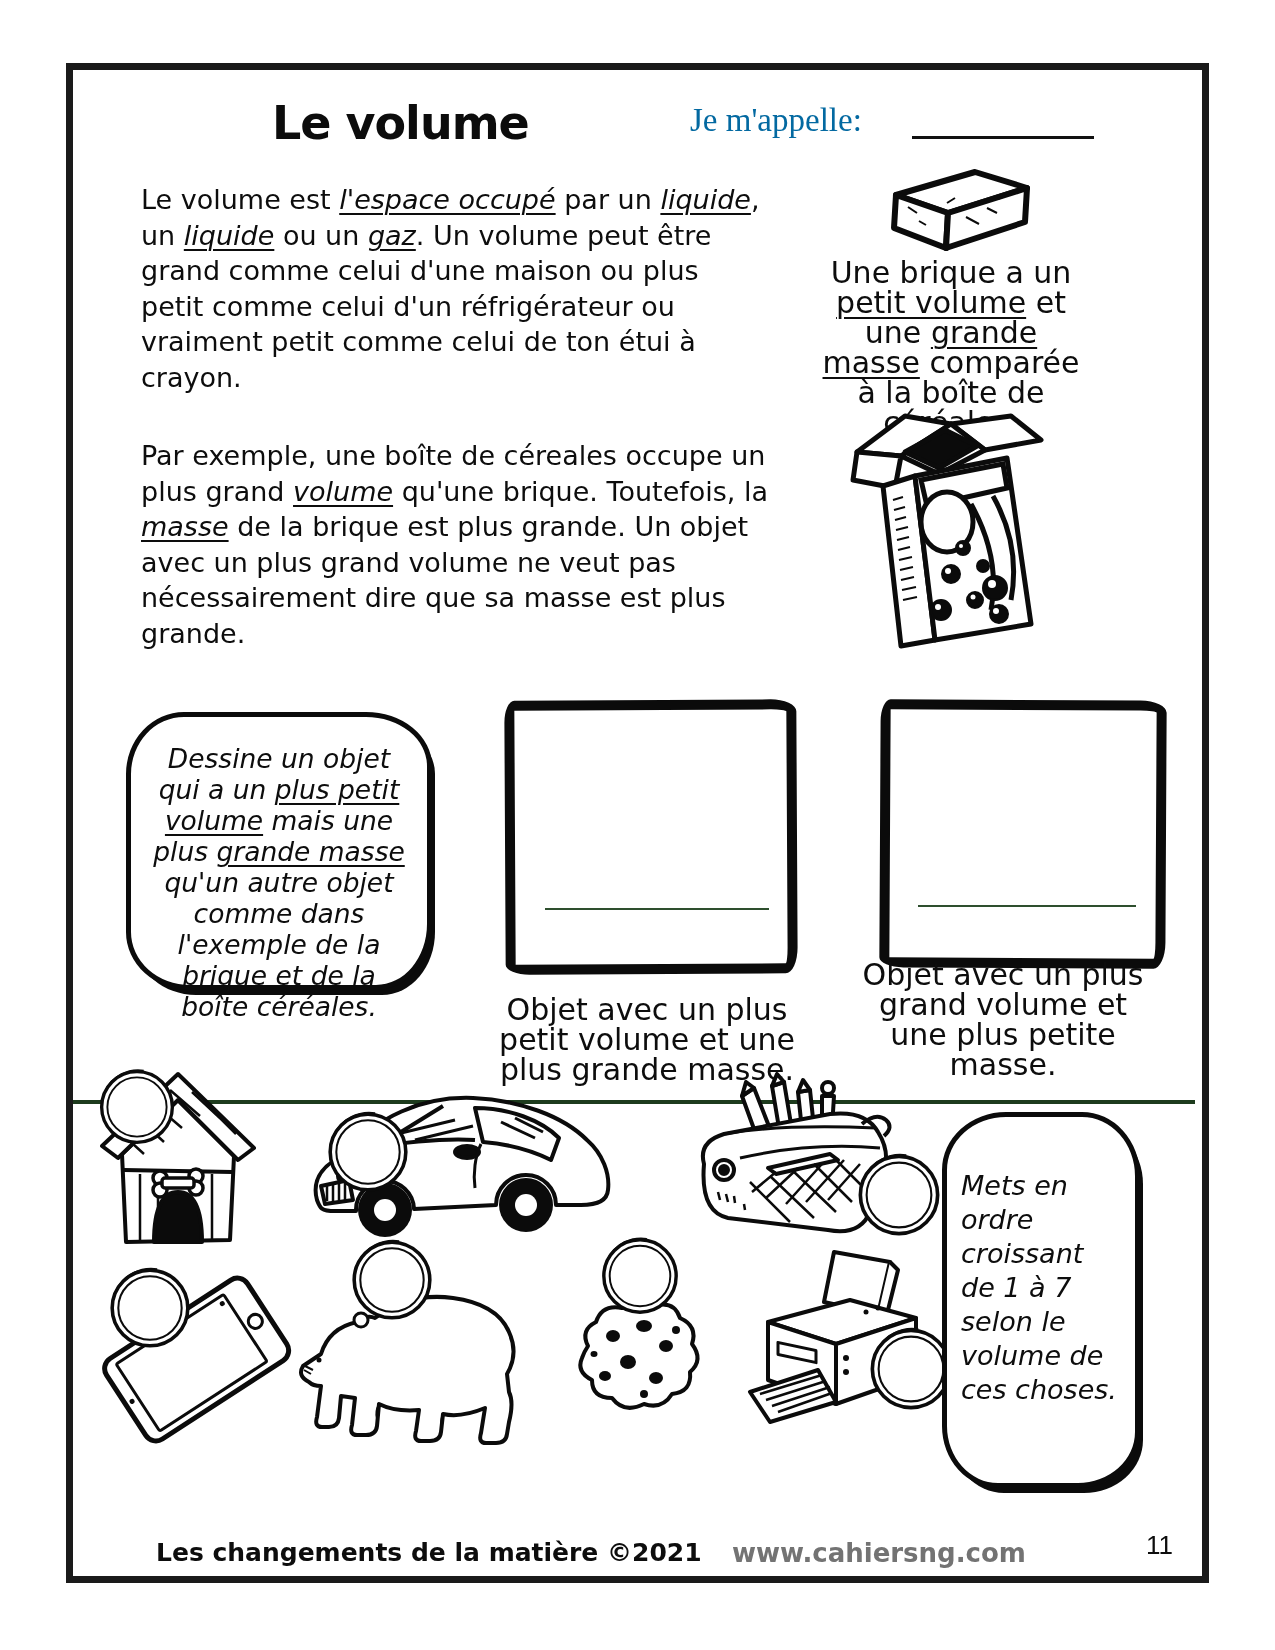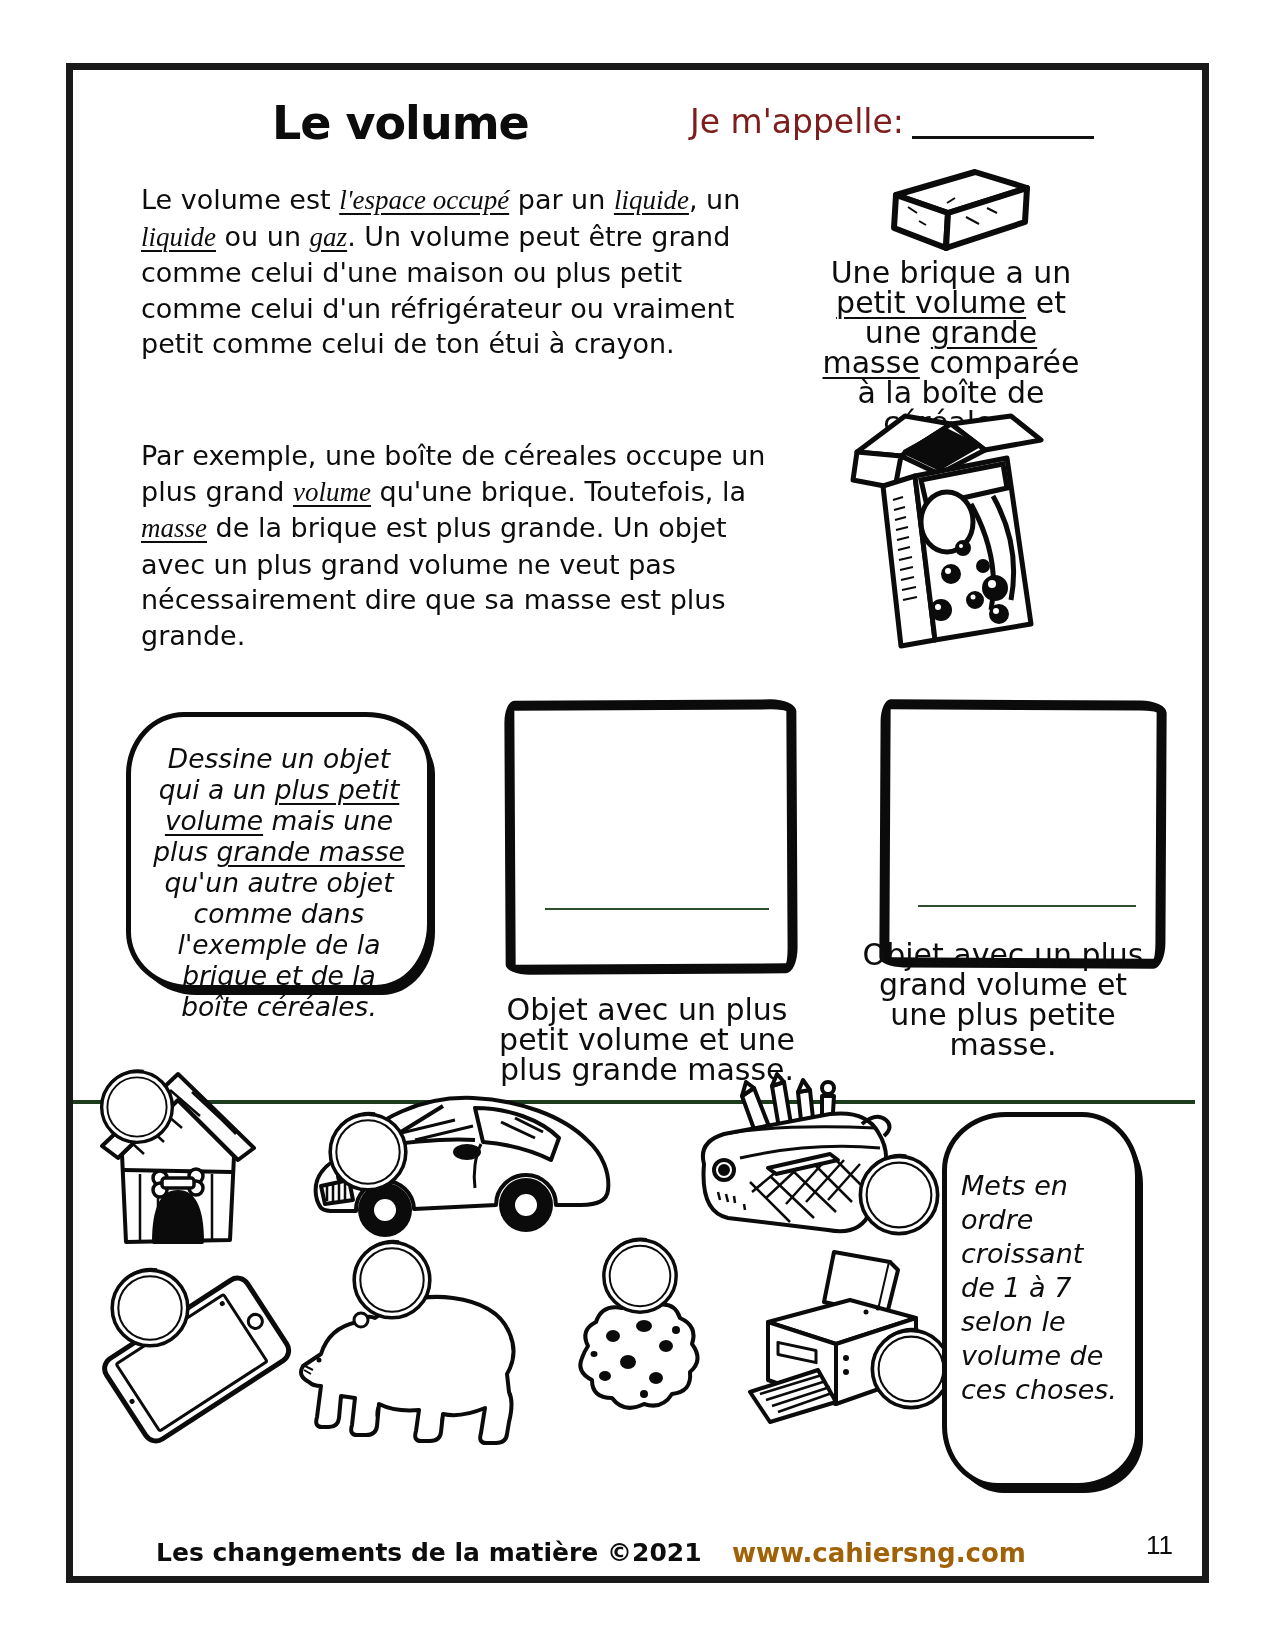--- a/index.html
+++ b/index.html
@@ -2,36 +2,36 @@
 <html><head>
 <meta charset="utf-8">
 <style>
   html,body{margin:0;padding:0;background:#fff;}
   .page{position:relative;width:1275px;height:1650px;background:#ffffff;
         font-family:"DejaVu Sans","Liberation Sans",sans-serif;color:#111;overflow:hidden;}
   .frame{position:absolute;left:66px;top:63px;width:1129px;height:1506px;
          border:7px solid #1a1a1a;background:transparent;}
   .abs{position:absolute;}
   .title{font-size:46px;font-weight:800;letter-spacing:-1px;color:#0c0c0c;}
-  .namelabel{font-size:33px;color:#7f1d1d;}
+  .namelabel{font-size:33px;color:#0369a1;font-family:Liberation Serif, serif;}
   .nameline{border-bottom:3px solid #111;height:36px;}
   .para{font-size:27px;line-height:35.5px;color:#0d0d0d;}
-  .ui{font-style:italic;text-decoration:underline;text-underline-offset:4px;text-decoration-thickness:2px;font-family:Liberation Serif, serif;}
+  .ui{font-style:italic;text-decoration:underline;text-underline-offset:4px;text-decoration-thickness:2px;}
   .u{text-decoration:underline;text-underline-offset:4px;text-decoration-thickness:2px;}
   .caption{font-size:30px;line-height:30px;text-align:center;color:#0d0d0d;}
   .bubble{background:#fff;border:5px solid #0b0b0b;
           border-radius:58px 66px 56px 64px / 62px 54px 66px 58px;
           box-shadow:6px 8px 0 -3px #0b0b0b;}
   .bubbletext{font-size:26.5px;line-height:31px;text-align:center;font-style:italic;color:#0d0d0d;}
   .sketchbox{background:#fff;border:10px solid #0b0b0b;
              border-radius:10px 26px 12px 24px / 22px 12px 26px 10px;transform:rotate(-0.3deg);}
   .writeline{border-bottom:2.5px solid #2e4f2e;}
   .divider{background:#1d3b1d;height:4px;}
   .footer{font-size:25px;font-weight:700;color:#0d0d0d;}
-  .url{font-size:26px;font-weight:700;color:#a16207;}
+  .url{font-size:26px;font-weight:700;color:#737373;}
   .pagenum{font-size:26px;font-family:Liberation Sans, sans-serif;color:#0d0d0d;}
   .ordertext{font-size:27px;line-height:34px;text-align:left;font-style:italic;color:#0d0d0d;}
   svg{display:block;}
 </style>
 </head>
 <body>
 
 <div class="page">
 
   <div class="frame"></div>
@@ -112,21 +112,21 @@
   <div class="abs para" style="left:141px;top:438px;width:640px;">
     <span>Par exemple, une boîte de céreales occupe un plus grand </span><span class="ui">volume</span><span> qu'une brique. Toutefois, la </span><span class="ui">masse</span><span> de la brique est plus grande. Un objet avec un plus grand volume ne veut pas nécessairement dire que sa masse est plus grande.</span>
   </div>
 
   <div class="abs sketchbox" style="left:505px;top:700px;width:272px;height:254px;"></div>
   <div class="abs writeline" style="left:545px;top:908px;width:224px;"></div>
   <div class="abs caption" style="left:497px;top:995px;width:300px;">Objet avec un plus petit volume et une plus grande masse.</div>
 
   <div class="abs sketchbox" style="left:880px;top:700px;width:266px;height:248px;transform:rotate(0.3deg);"></div>
   <div class="abs writeline" style="left:918px;top:905px;width:218px;"></div>
-  <div class="abs caption" style="left:853px;top:940px;width:300px;">Objet avec un plus grand volume et une plus petite masse.</div>
+  <div class="abs caption" style="left:853px;top:960px;width:300px;">Objet avec un plus grand volume et une plus petite masse.</div>
 
   <div class="abs divider" style="left:73px;top:1100px;width:1122px;"></div>
 
   <div class="abs" style="left:92px;top:1062px;width:172px;height:186px;">
     <svg width="172" height="186" viewBox="0 0 172 186">
       <g fill="#fff" stroke="#0b0b0b" stroke-width="4" stroke-linejoin="round">
         <polygon points="30,92 86,38 142,94 138,178 34,180"></polygon>
         <path d="M32,108 L140,110" fill="none"></path>
         <path d="M48,112 V178 M66,112 V180 M120,112 V178 M104,150 V178" fill="none" stroke-width="2.5"></path>
         <polygon points="10,84 86,12 162,86 146,98 86,38 26,96"></polygon>

